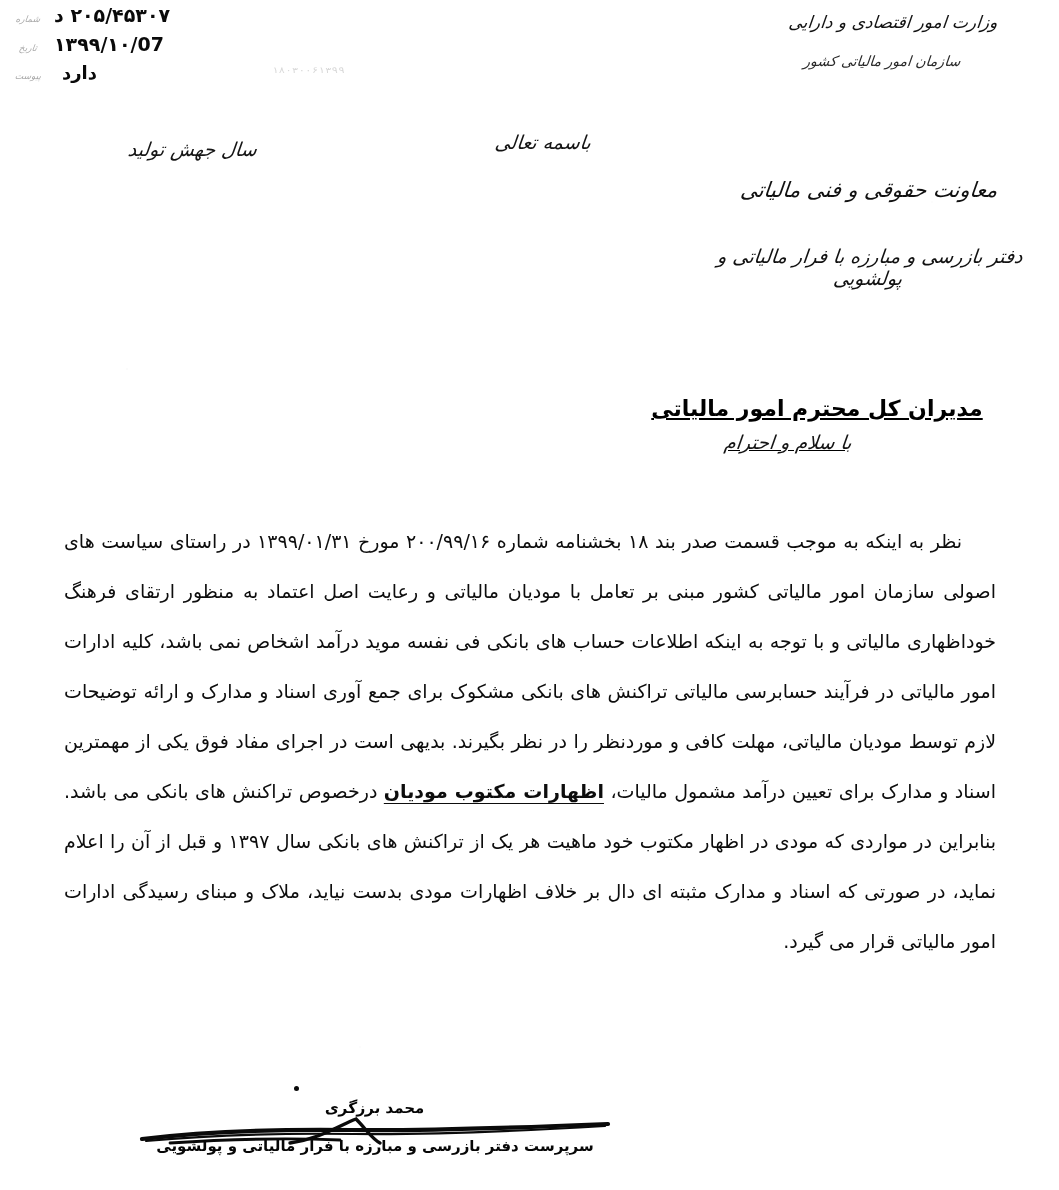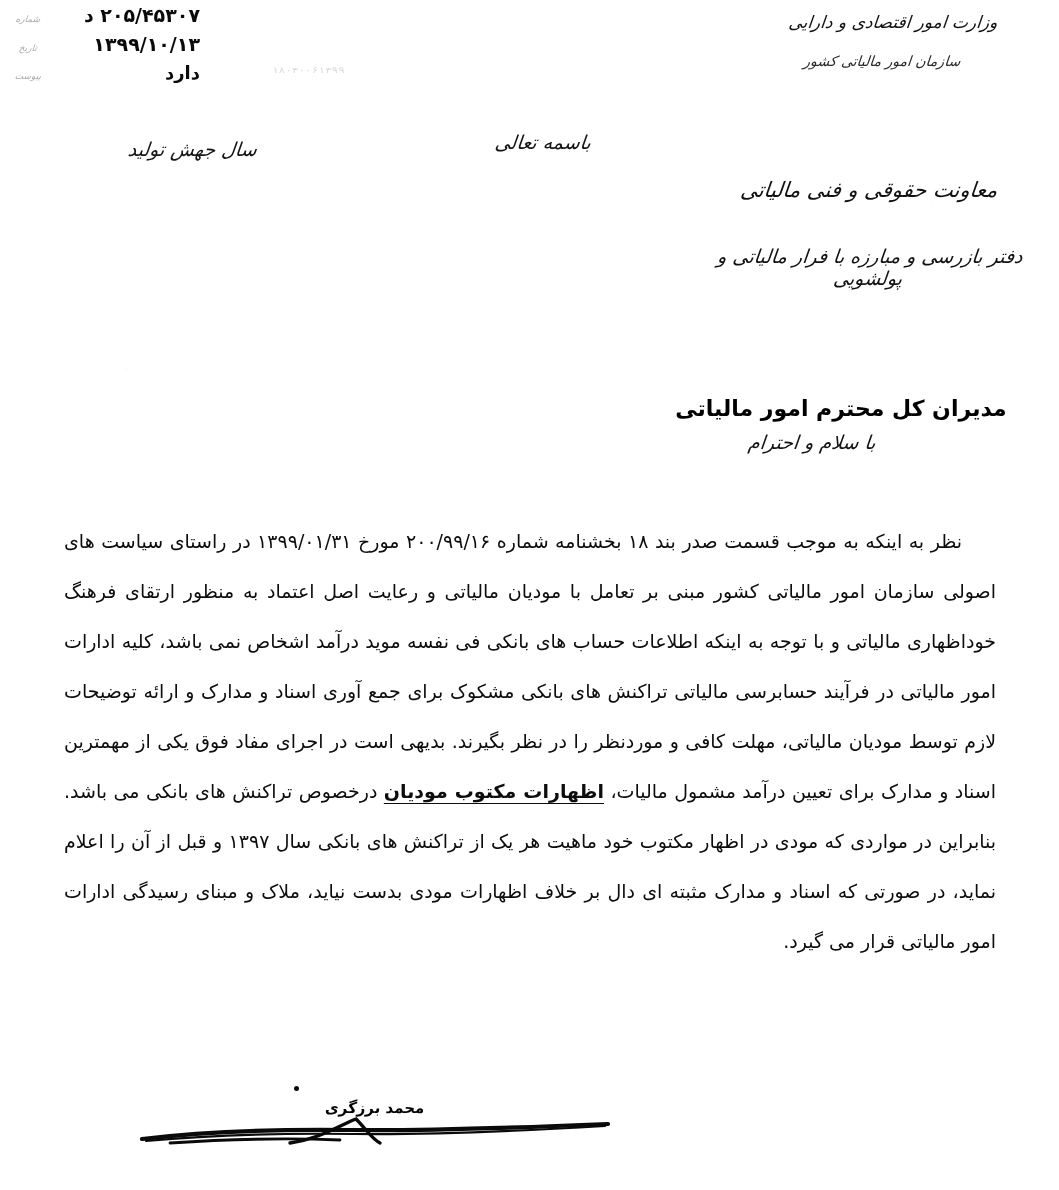--- a/index.html
+++ b/index.html
@@ -68,21 +68,21 @@
     transform: skewX(-8deg);
     opacity: 0.75;
   }
   .ref-value {
     font-size: 19px;
     font-weight: 700;
     color: #0a0a0a;
     letter-spacing: 1.2px;
     white-space: nowrap;
     flex: 1;
-    text-align: right;
+    text-align: left;
     padding-left: 4px;
   }
   .ref-value.attach { font-size: 18px; letter-spacing: 0.5px; margin-left: 8px; }
 
   
   .letterhead {
     right: 16px;
     top: 10px;
     width: 300px;
     text-align: center;
@@ -142,24 +142,25 @@
     right: 10px;
     top: 245px;
     font-size: 19px;
     color: #111111;
     width: 360px;
     text-align: center;
   }
 
   
   .addressee {
-    right: 28px;
+    right: 52px;
     top: 396px;
     width: 380px;
     text-align: center;
+    text-decoration: underline;
   }
   .addressee-main {
     font-size: 22px;
     font-weight: 700;
     color: #000000;
     letter-spacing: 0px;
     font-family: "DejaVu Sans", sans-serif;
   }
   .addressee-greeting {
     margin-top: 10px;
@@ -249,21 +250,21 @@
 
 <div class="page">
 
   <div class="abs ref-block">
     <div class="ref-row">
       <span class="nastaliq ref-label">شماره</span>
       <span class="naskh ref-value">۲۰۵/۴۵۳۰۷ د</span>
     </div>
     <div class="ref-row">
       <span class="nastaliq ref-label">تاریخ</span>
-      <span class="naskh ref-value">۱۳۹۹/۱۰/۱۳</span>
+      <span class="naskh ref-value">۱۳۹۹/۱۰/07</span>
     </div>
     <div class="ref-row">
       <span class="nastaliq ref-label">پیوست</span>
       <span class="naskh ref-value attach">دارد</span>
     </div>
   </div>
 
   <div class="abs scan-stamp">۱۸۰۳۰۰۶۱۳۹۹</div>
 
   <div class="abs letterhead">
@@ -294,15 +295,16 @@
 
     <div class="sign-stroke-wrap">
       <svg class="sign-stroke" viewBox="0 0 470 26" preserveAspectRatio="none">
         <path d="M2,20 C60,13 130,10 210,11 C290,12 370,9 468,5" stroke="#0a0a0a" stroke-width="4.2" fill="none" stroke-linecap="round"></path>
         <path d="M6,22 C70,16 140,14 215,15 C300,16 380,12 465,7" stroke="#0a0a0a" stroke-width="2.2" fill="none" stroke-linecap="round"></path>
         <path d="M150,24 C180,20 200,6 216,0 C226,10 232,20 240,24" stroke="#0a0a0a" stroke-width="3.4" fill="none" stroke-linecap="round"></path>
         <path d="M30,24 C90,20 150,19 200,21" stroke="#0a0a0a" stroke-width="2.8" fill="none" stroke-linecap="round"></path>
       </svg>
     </div>
 
+    <div class="naskh sign-title">سرپرست دفتر بازرسی و مبارزه با فرار مالیاتی و پولشویی</div>
   </div>
 
 </div>
 
 </body></html>

